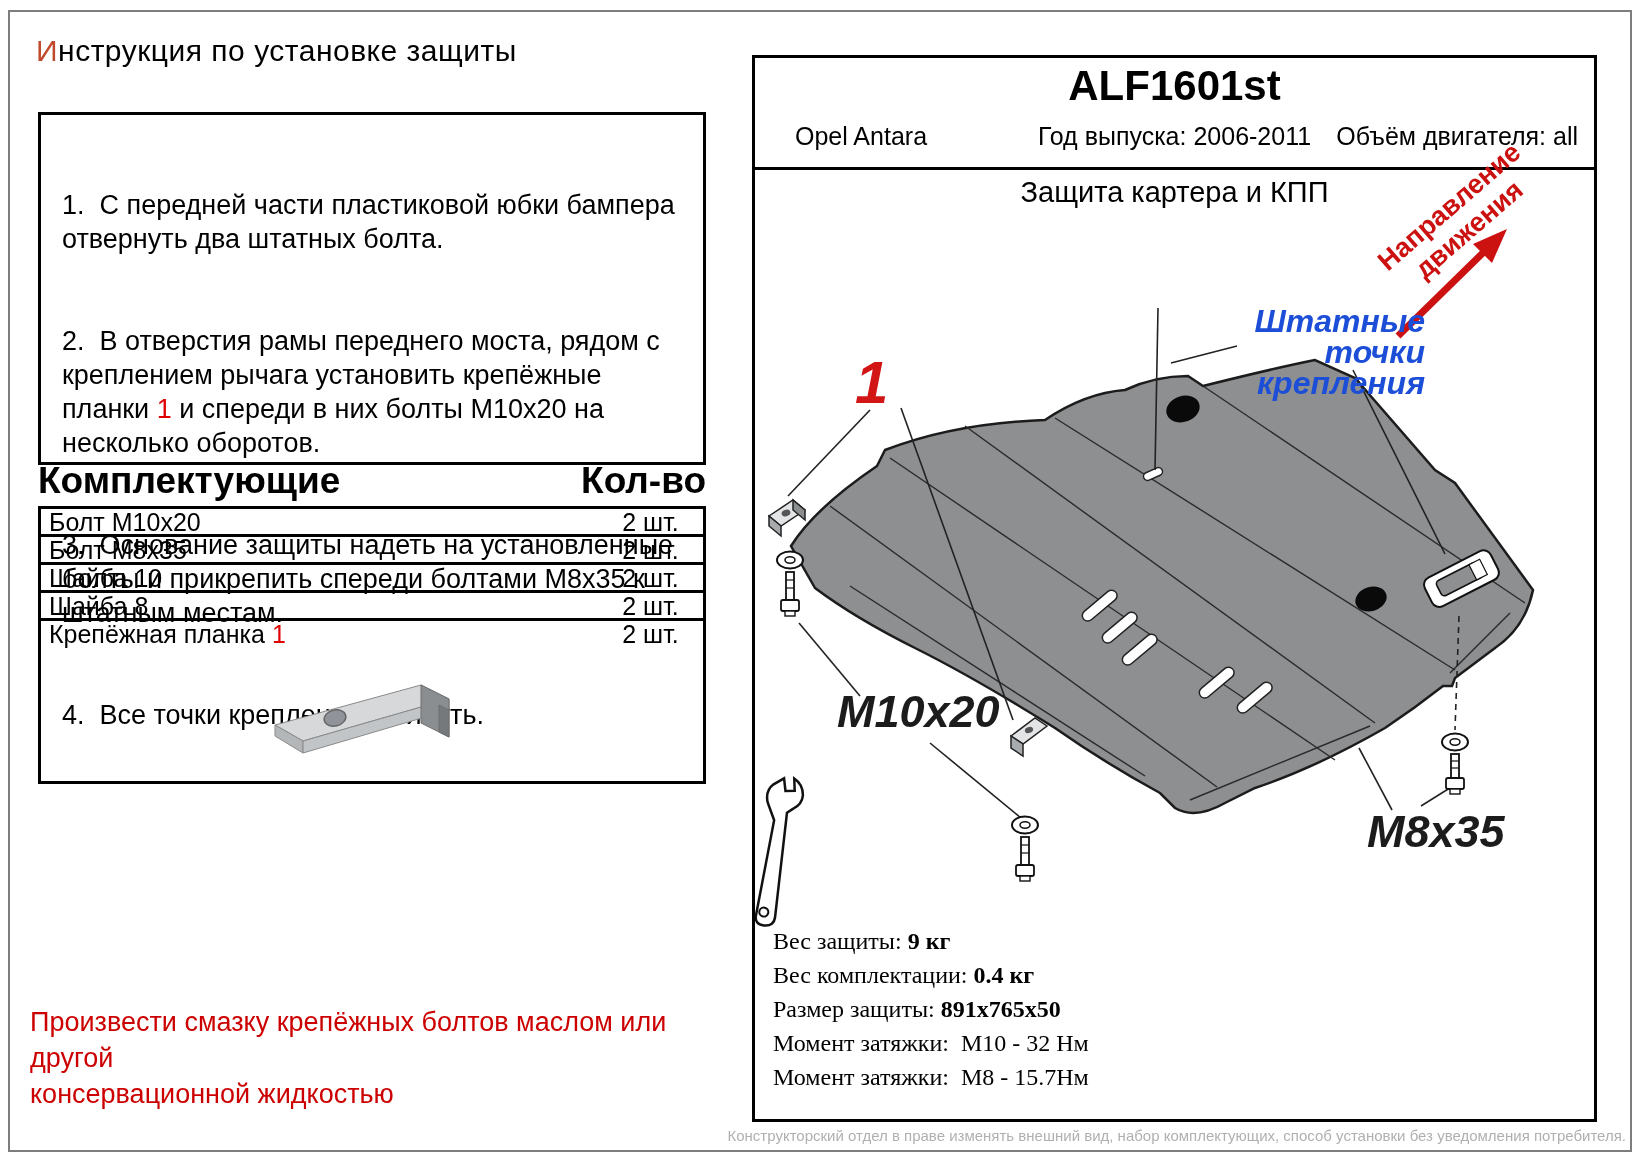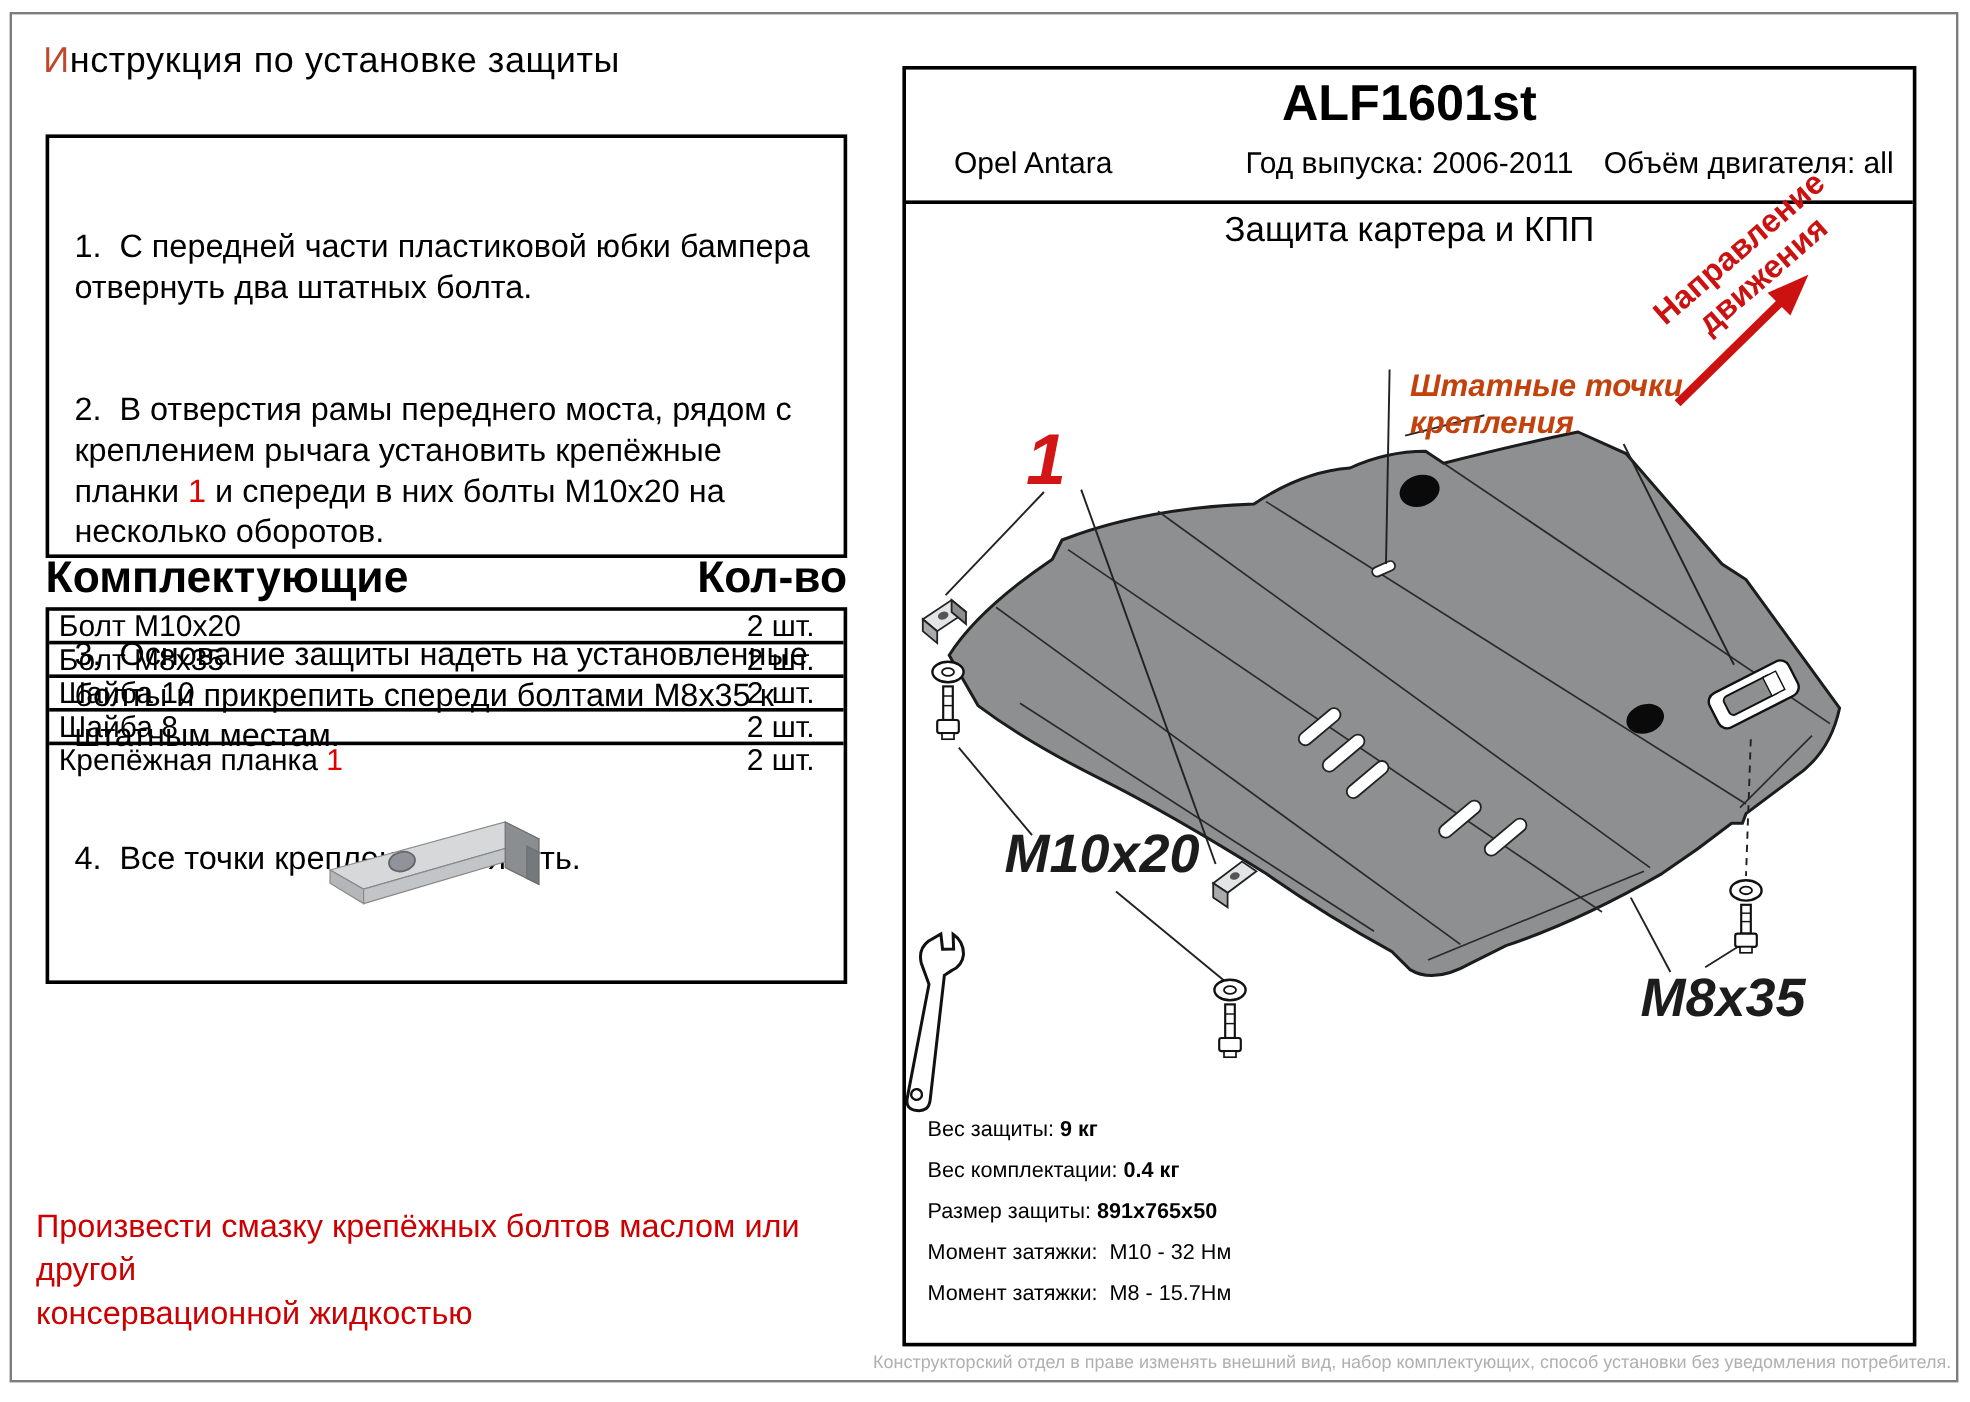--- a/index.html
+++ b/index.html
@@ -12,21 +12,21 @@
   .doc-title { position:absolute; left:36px; top:34px; font-size:30px; letter-spacing:.5px; z-index:2; }
   .doc-title .first { color:#c1492b; }
   .steps-box { position:absolute; left:38px; top:112px; width:668px; height:353px;
                border:3px solid #000; padding:5px 10px 0 21px; font-size:27px; line-height:34px;
                white-space:pre-wrap; z-index:2; }
   .red-inline { color:#e00000; }
   .comp-header { position:absolute; left:38px; top:460px; width:668px; display:flex;
                  justify-content:space-between; font-size:37px; font-weight:bold; z-index:2; }
   .comp-table { position:absolute; left:38px; top:506px; width:668px; border:3px solid #000; z-index:2; }
   .comp-row { position:relative; height:28px; border-bottom:3px solid #000; font-size:25px; line-height:25px; }
-  .comp-row.last { height:196px; border-bottom:none; }
+  .comp-row.last { height:160px; border-bottom:none; }
   .comp-name { position:absolute; left:8px; top:1px; }
   .comp-qty  { position:absolute; left:552px; width:115px; top:1px; text-align:center; }
   .bracket-art { position:absolute; left:222px; top:42px; }
   .grease-note { position:absolute; left:30px; top:1004px; width:650px; 
                  color:#cc0000; font-size:27px; line-height:36px; z-index:2; }
 
   
   .alf-box { position:absolute; left:752px; top:55px; width:845px; height:1067px;
              border:3px solid #000; background:#fff; z-index:1; }
   .alf-header { position:absolute; left:0; top:0; width:839px; height:112px; border-bottom:3px solid #000; }
@@ -35,27 +35,27 @@
   .alf-car    { position:absolute; left:40px;  top:64px; font-size:25px; }
   .alf-year   { position:absolute; left:0; top:64px; width:100%; text-align:center; font-size:25px; }
   .alf-engine { position:absolute; right:16px; top:64px; font-size:25px; }
   .alf-subtitle { position:absolute; left:0; top:118px; width:100%; text-align:center; font-size:29px; z-index:2; }
 
   .diagram-svg { position:absolute; left:0; top:0; width:839px; height:1061px; z-index:1; }
 
   .lbl { position:absolute; z-index:2; }
   .direction-label { left:596px; top:130px; width:216px; transform:rotate(-41deg);
                      text-align:center; color:#cc1111; font-weight:bold; font-size:27px; line-height:30px; }
-  .mount-label { left:420px; top:248px; width:250px; text-align:left; color:#c2410c;
-                 font-weight:bold; font-style:italic; font-size:26px; line-height:31px; }
+  .mount-label { left:420px; top:248px; width:250px; text-align:right; color:#1d4ed8;
+                 font-weight:bold; font-style:italic; font-size:32px; line-height:31px; }
   .part1-label { left:100px; top:290px; color:#d21616; font-size:60px; font-weight:bold; font-style:italic; }
   .m10-label { left:82px;  top:628px; font-size:45px; font-weight:bold; font-style:italic; color:#1c1c1c; }
   .m8-label  { left:612px; top:748px; font-size:45px; font-weight:bold; font-style:italic; color:#1c1c1c; }
 
-  .specs { position:absolute; left:18px; top:866px; font-size:18px; line-height:34px; z-index:2; }
+  .specs { position:absolute; left:18px; top:866px; font-size:24px; line-height:34px; z-index:2;font-family:Liberation Serif, serif; }
   .specs b { font-weight:bold; }
 
   .footer-note { position:absolute; right:16px; top:1127px; font-size:15px; color:#b0b0b0; z-index:2; }
 </style>
 </head>
 <body>
 
 <div class="page-border"></div>
 
 <div class="doc-title"><span class="first">И</span><span>нструкция по установке защиты</span></div>

